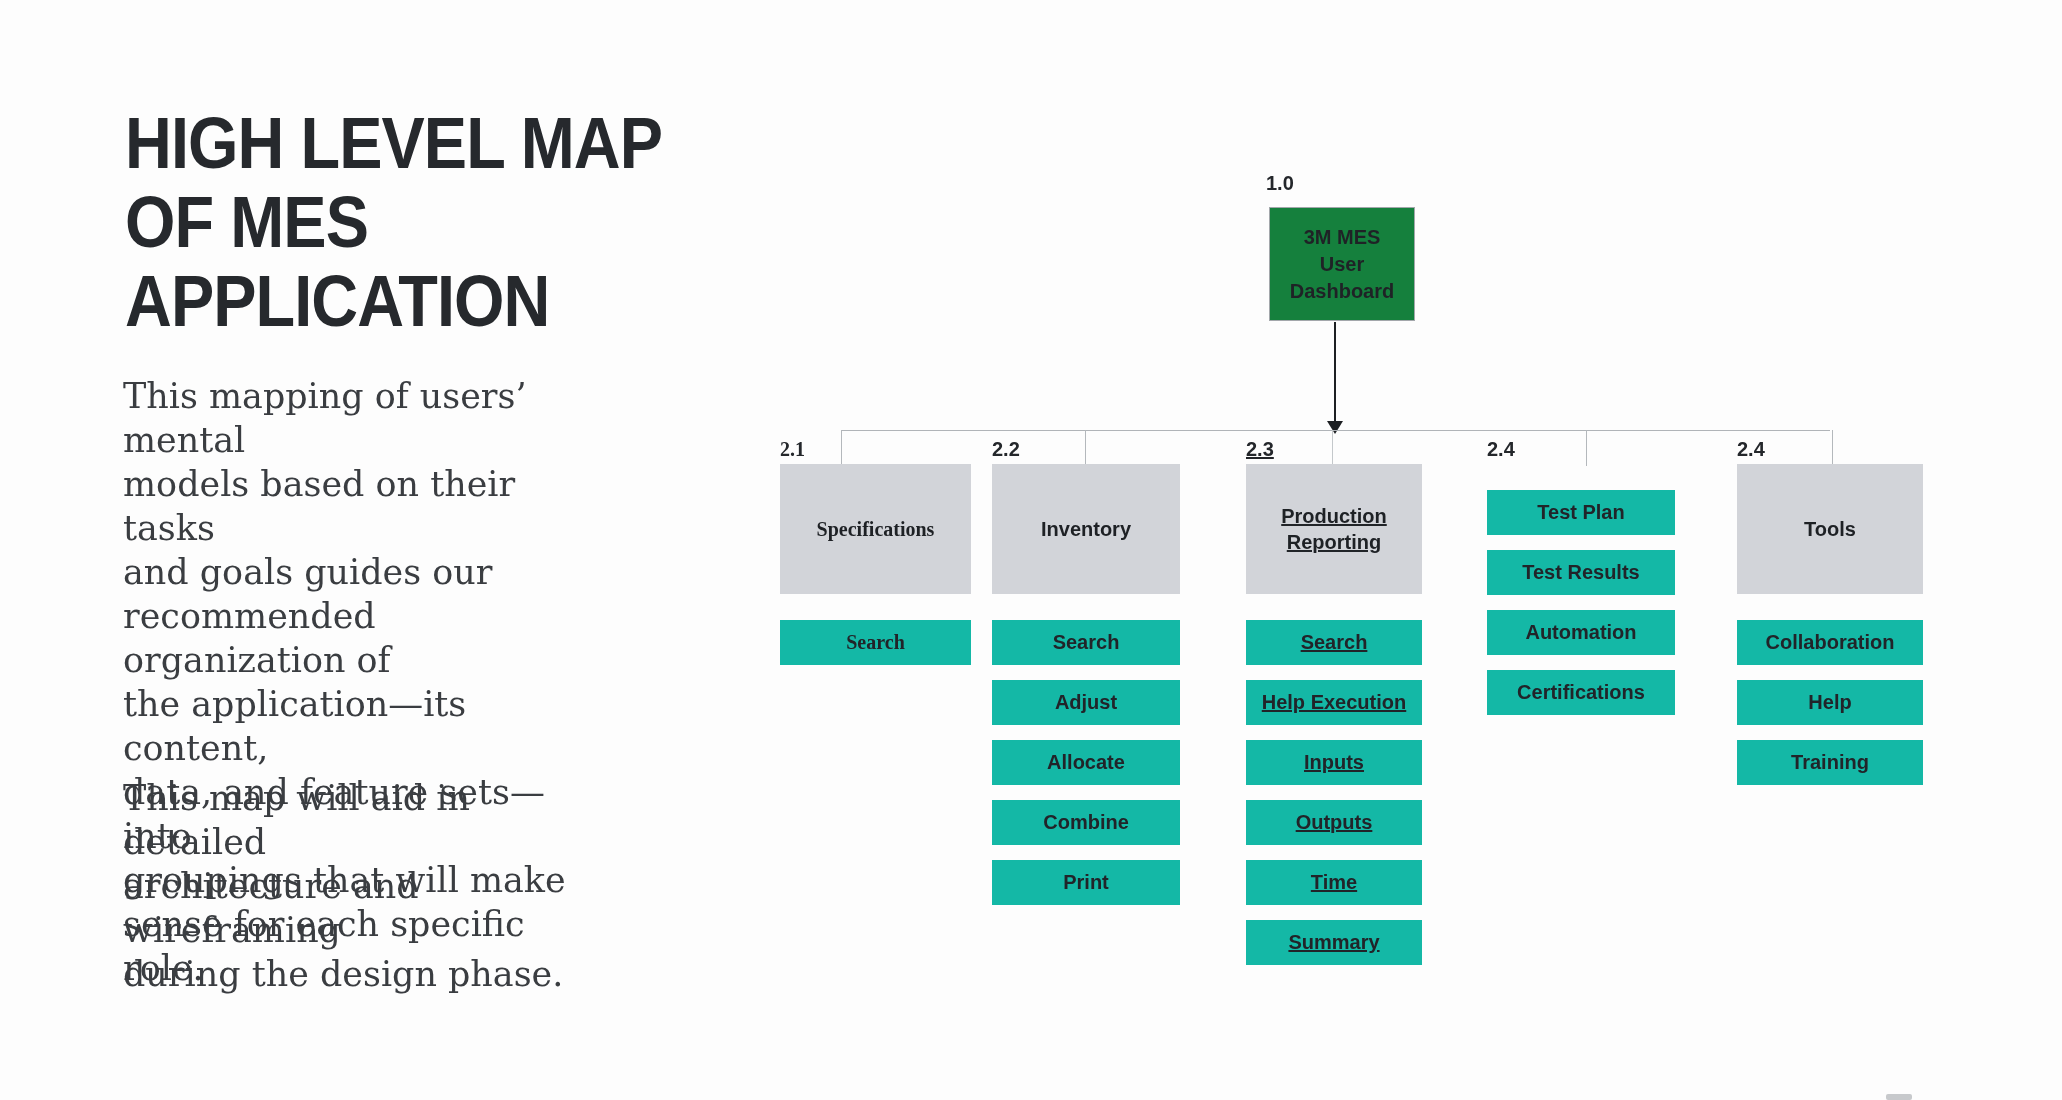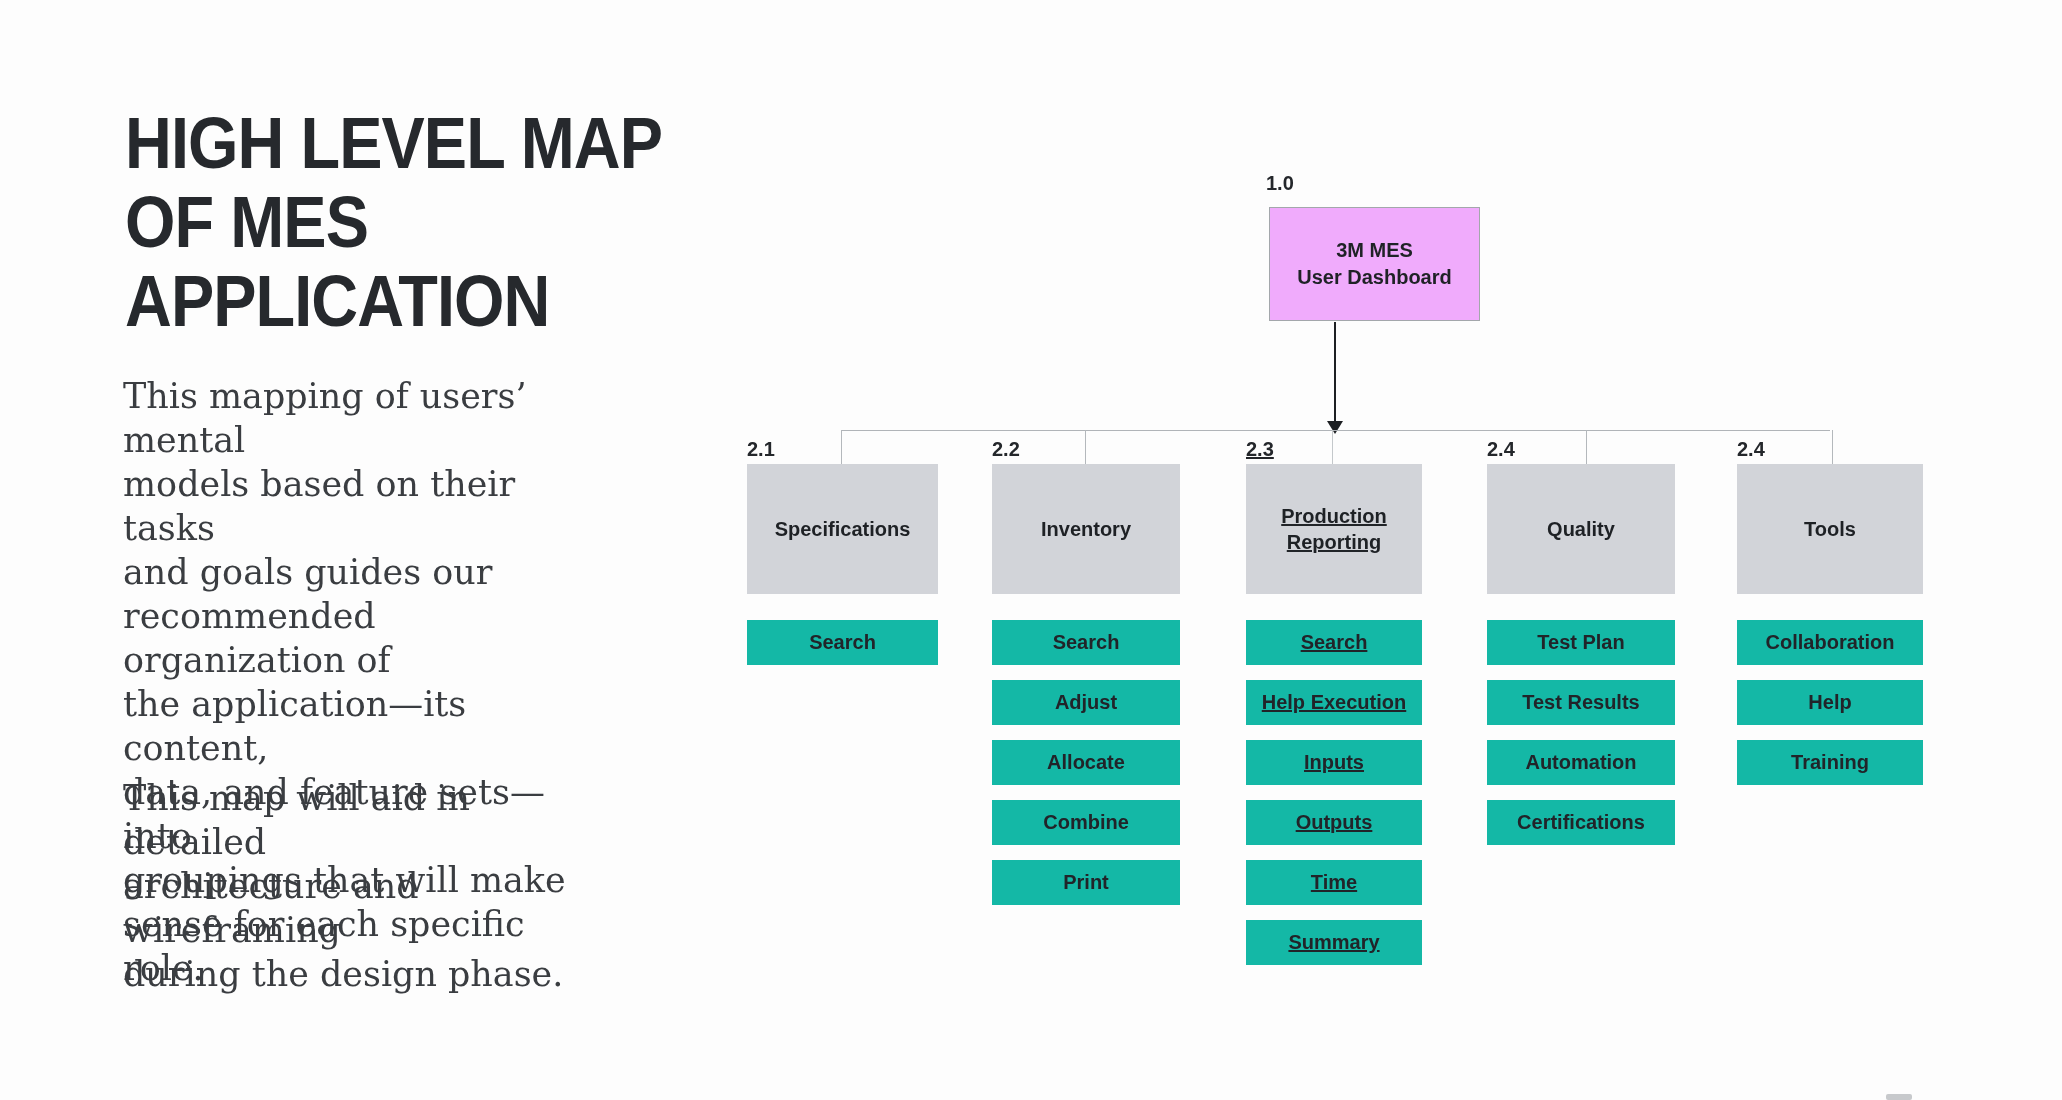--- a/index.html
+++ b/index.html
@@ -42,22 +42,22 @@
 
   
   #diagram{position:absolute;left:0;top:0;width:2062px;height:1100px;}
 
   #root-node{position:absolute;left:1245px;top:172px;width:183px;padding-left:24px;}
   .node-number{
     font-weight:bold;font-size:20px;line-height:23px;color:#24272b;
   }
   #root-number{margin-bottom:12px;margin-left:-3px;}
   #root-box{
-    width:211px;height:114px;
-    background:#f0abfc;
+    width:146px;height:114px;
+    background:#15803d;
     border:1.5px solid #a3a7ab;
     box-sizing:border-box;
     display:flex;align-items:center;justify-content:center;
     text-align:center;
     font-weight:bold;font-size:20px;line-height:27px;
     white-space:pre-line;
     color:#1f2226;
   }
 
   #root-arrow-line{
@@ -80,21 +80,21 @@
     position:absolute;top:430px;width:1px;height:36px;
     background:#b4b8bc;
   }
   #stub-1{left:841px;}
   #stub-2{left:1085px;}
   #stub-3{left:1332px;background:#c4c8cb;}
   #stub-4{left:1586px;}
   #stub-5{left:1832px;}
 
   .tree-col{position:absolute;top:438px;}
-  #col-1{left:747px;width:191px;}
+  #col-1{left:780px;width:191px;font-family:Liberation Serif, serif;}
   #col-2{left:992px;width:188px;}
   #col-3{left:1246px;width:176px;text-decoration:underline;}
   #col-4{left:1487px;width:188px;}
   #col-5{left:1737px;width:186px;}
 
   .col-number{
     font-weight:bold;font-size:20px;line-height:22px;height:26px;
     color:#24272b;
   }
   .category-box{
@@ -187,21 +187,20 @@
         <div class="leaf-item">Help Execution</div>
         <div class="leaf-item">Inputs</div>
         <div class="leaf-item">Outputs</div>
         <div class="leaf-item">Time</div>
         <div class="leaf-item">Summary</div>
       </div>
     </div>
 
     <div id="col-4" class="tree-col">
       <div class="col-number">2.4</div>
-      <div class="category-box">Quality</div>
       <div class="col-items">
         <div class="leaf-item">Test Plan</div>
         <div class="leaf-item">Test Results</div>
         <div class="leaf-item">Automation</div>
         <div class="leaf-item">Certifications</div>
       </div>
     </div>
 
     <div id="col-5" class="tree-col">
       <div class="col-number">2.4</div>

